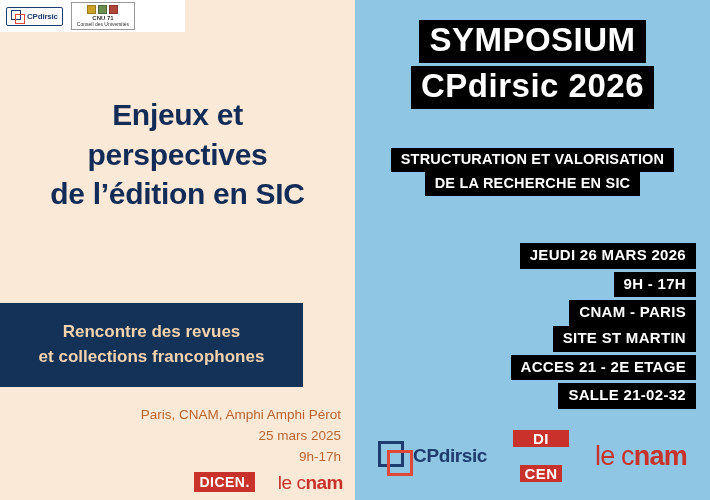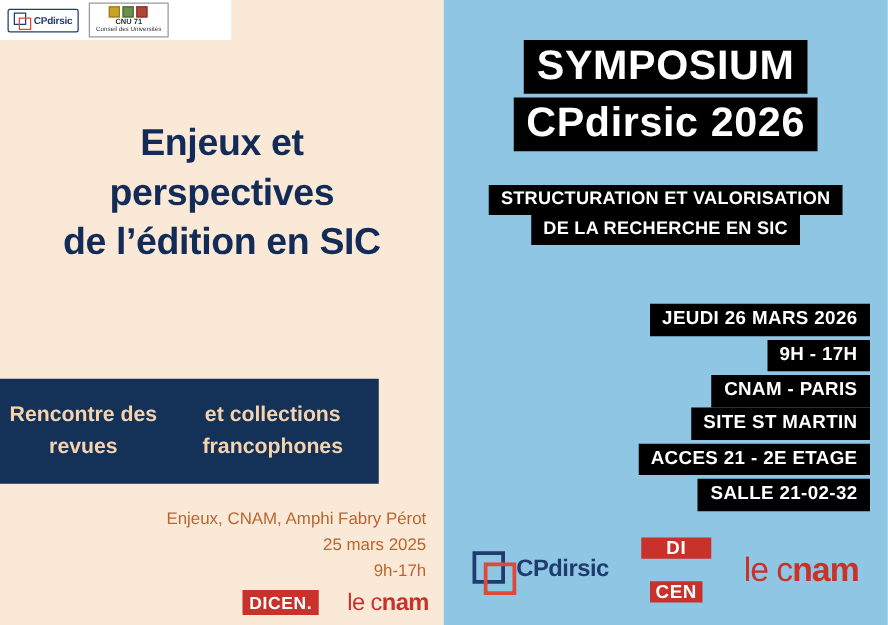--- a/index.html
+++ b/index.html
@@ -117,21 +117,21 @@
   }
 
   .band {
     position: absolute;
     top: 303px;
     left: 0;
     width: 303px;
     height: 84px;
     background: #143258;
     display: flex;
-    flex-direction: row;
+    flex-direction: column;
     align-items: center;
     justify-content: center;
   }
   .band-line {
     color: #f6d3ad;
     font-size: 17px;
     font-weight: bold;
     line-height: 1.45;
     text-align: center;
   }
@@ -181,21 +181,21 @@
     overflow: hidden;
   }
   .blk {
     background: #000000;
     color: #ffffff;
     display: inline-block;
     padding: 2px 10px 4px 10px;
   }
   .sym-wrap {
     position: absolute;
-    top: 32px;
+    top: 20px;
     left: 0;
     width: 355px;
     text-align: center;
   }
   .sym-l1 {
     font-size: 33px;
     font-weight: bold;
     letter-spacing: 0.5px;
     line-height: 1.12;
   }
@@ -350,21 +350,21 @@
       <div>perspectives</div>
       <div>de l’édition en SIC</div>
     </div>
 
     <div class="band">
       <div class="band-line">Rencontre des revues</div>
       <div class="band-line">et collections francophones</div>
     </div>
 
     <div class="left-meta">
-      <div>Enjeux, CNAM, Amphi Fabry Pérot</div>
+      <div>Paris, CNAM, Amphi Amphi Pérot</div>
       <div>25 mars 2025</div>
       <div>9h-17h</div>
     </div>
 
     <div class="left-logos">
       <div class="dicen">DICEN.</div>
       <div class="cnam-logo">
         <span class="thin">le c</span><span>nam</span>
       </div>
     </div>

